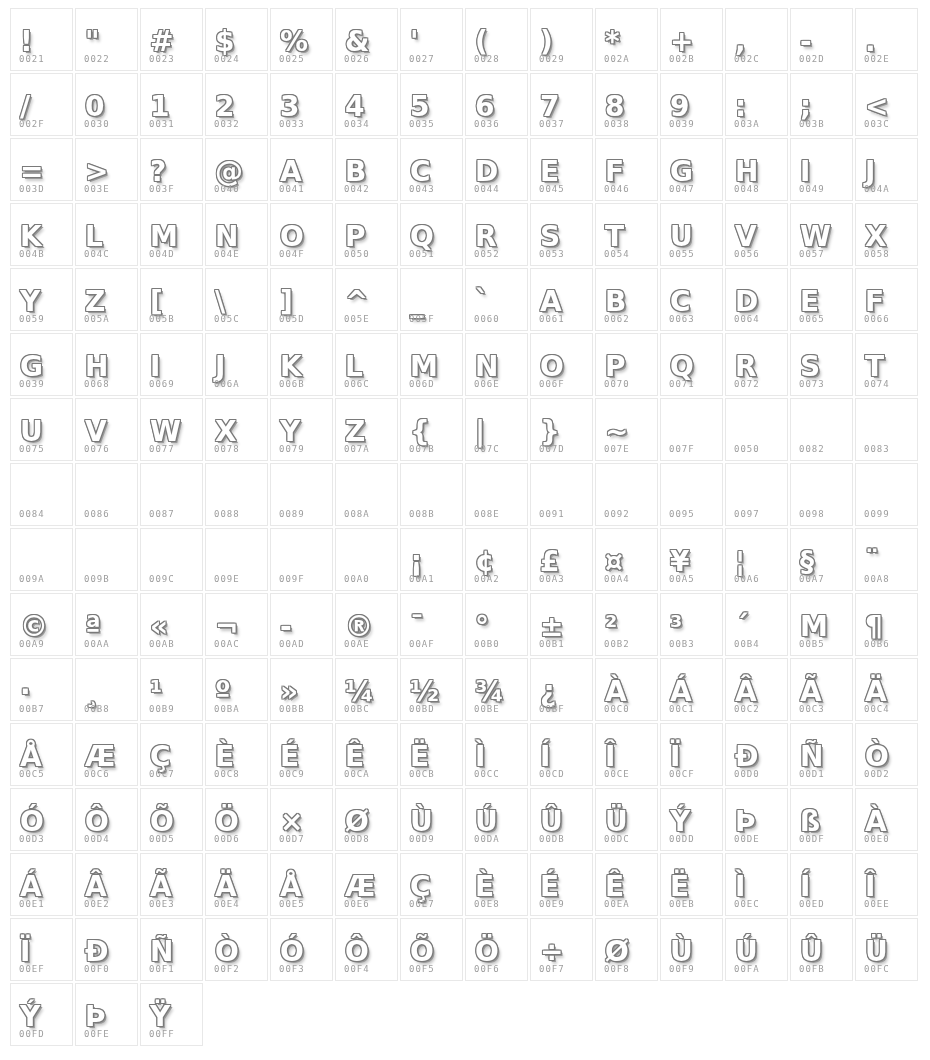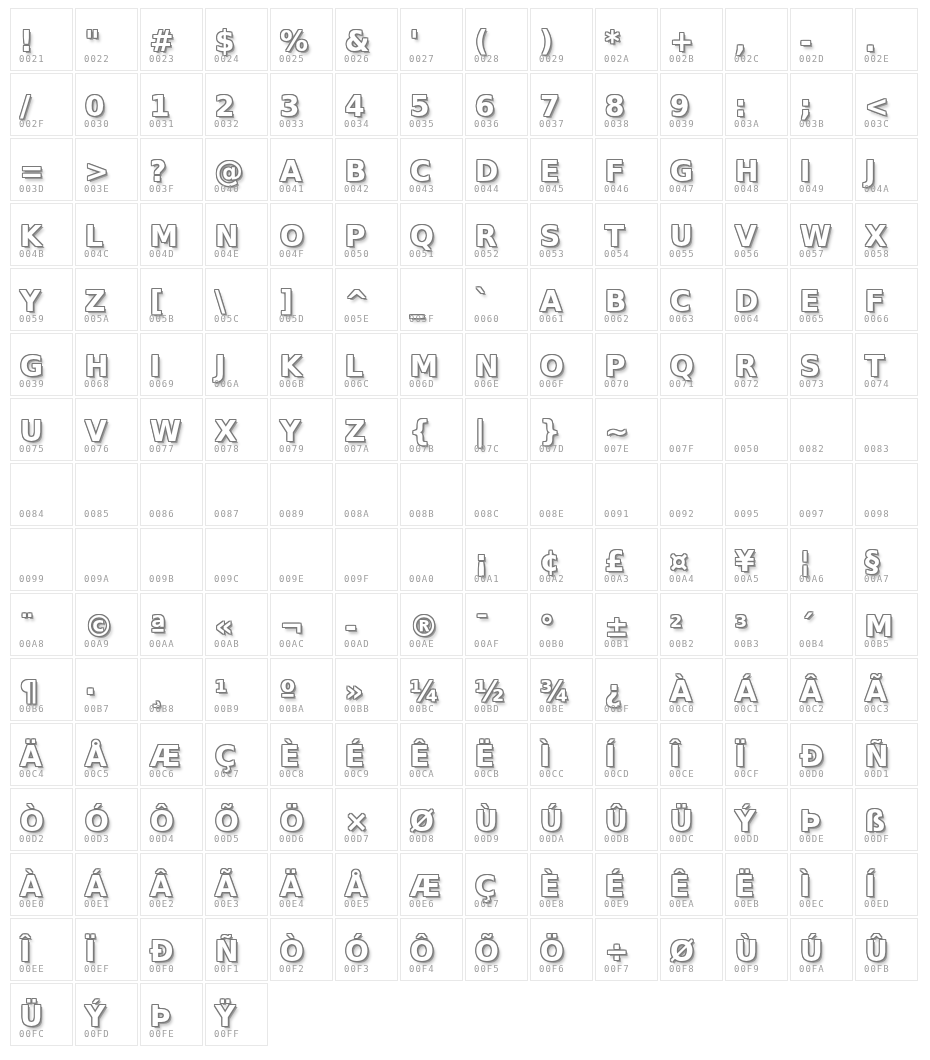--- a/index.html
+++ b/index.html
@@ -443,45 +443,41 @@
     <div class="cell">
       <span class="glyph"></span>
       <span class="code">0083</span>
     </div>
     <div class="cell">
       <span class="glyph"></span>
       <span class="code">0084</span>
     </div>
     <div class="cell">
       <span class="glyph"></span>
-      <span class="code">0085</span>
-    </div>
-    <div class="cell">
-      <span class="glyph"></span>
       <span class="code">0086</span>
     </div>
     <div class="cell">
       <span class="glyph"></span>
       <span class="code">0087</span>
     </div>
     <div class="cell">
       <span class="glyph"></span>
+      <span class="code">0088</span>
+    </div>
+    <div class="cell">
+      <span class="glyph"></span>
       <span class="code">0089</span>
     </div>
     <div class="cell">
       <span class="glyph"></span>
       <span class="code">008A</span>
     </div>
     <div class="cell">
       <span class="glyph"></span>
       <span class="code">008B</span>
-    </div>
-    <div class="cell">
-      <span class="glyph"></span>
-      <span class="code">008C</span>
     </div>
     <div class="cell">
       <span class="glyph"></span>
       <span class="code">008E</span>
     </div>
     <div class="cell">
       <span class="glyph"></span>
       <span class="code">0091</span>
     </div>
     <div class="cell">

